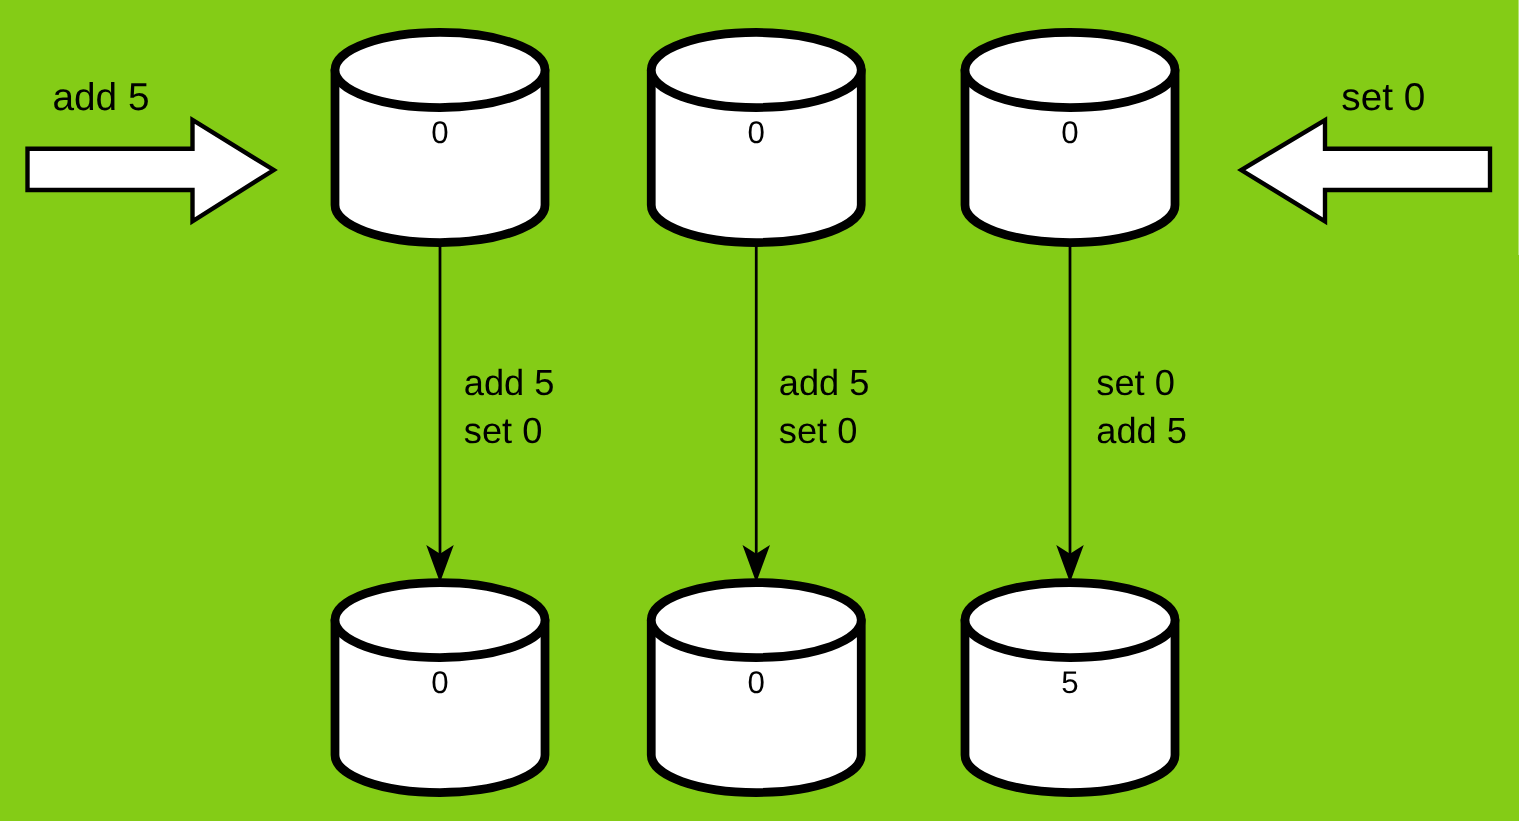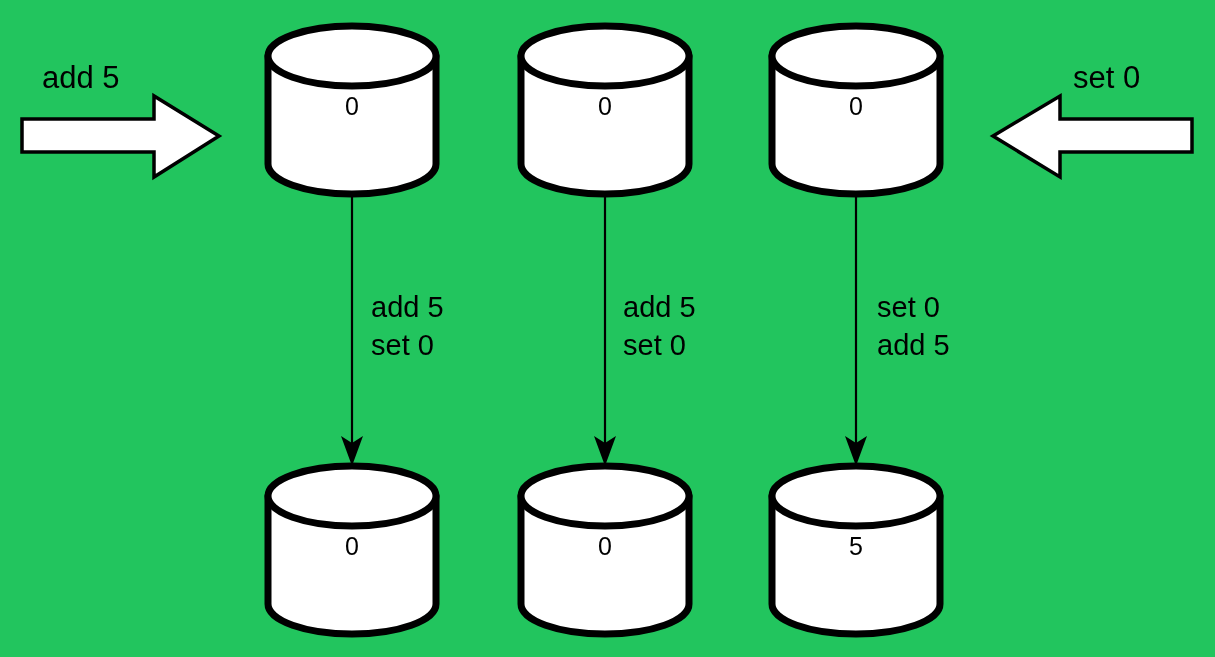--- a/index.html
+++ b/index.html
@@ -4,21 +4,21 @@
 <style>
   html, body {
     margin: 0;
     padding: 0;
     background: #ffffff;
   }
   #canvas {
     position: relative;
     width: 1215px;
     height: 657px;
-    background: #22c55e;
+    background: #84cc16;
     font-family: "Liberation Sans", sans-serif;
     overflow: hidden;
   }
   svg.layer {
     position: absolute;
     left: 0;
     top: 0;
     width: 1215px;
     height: 657px;
   }

